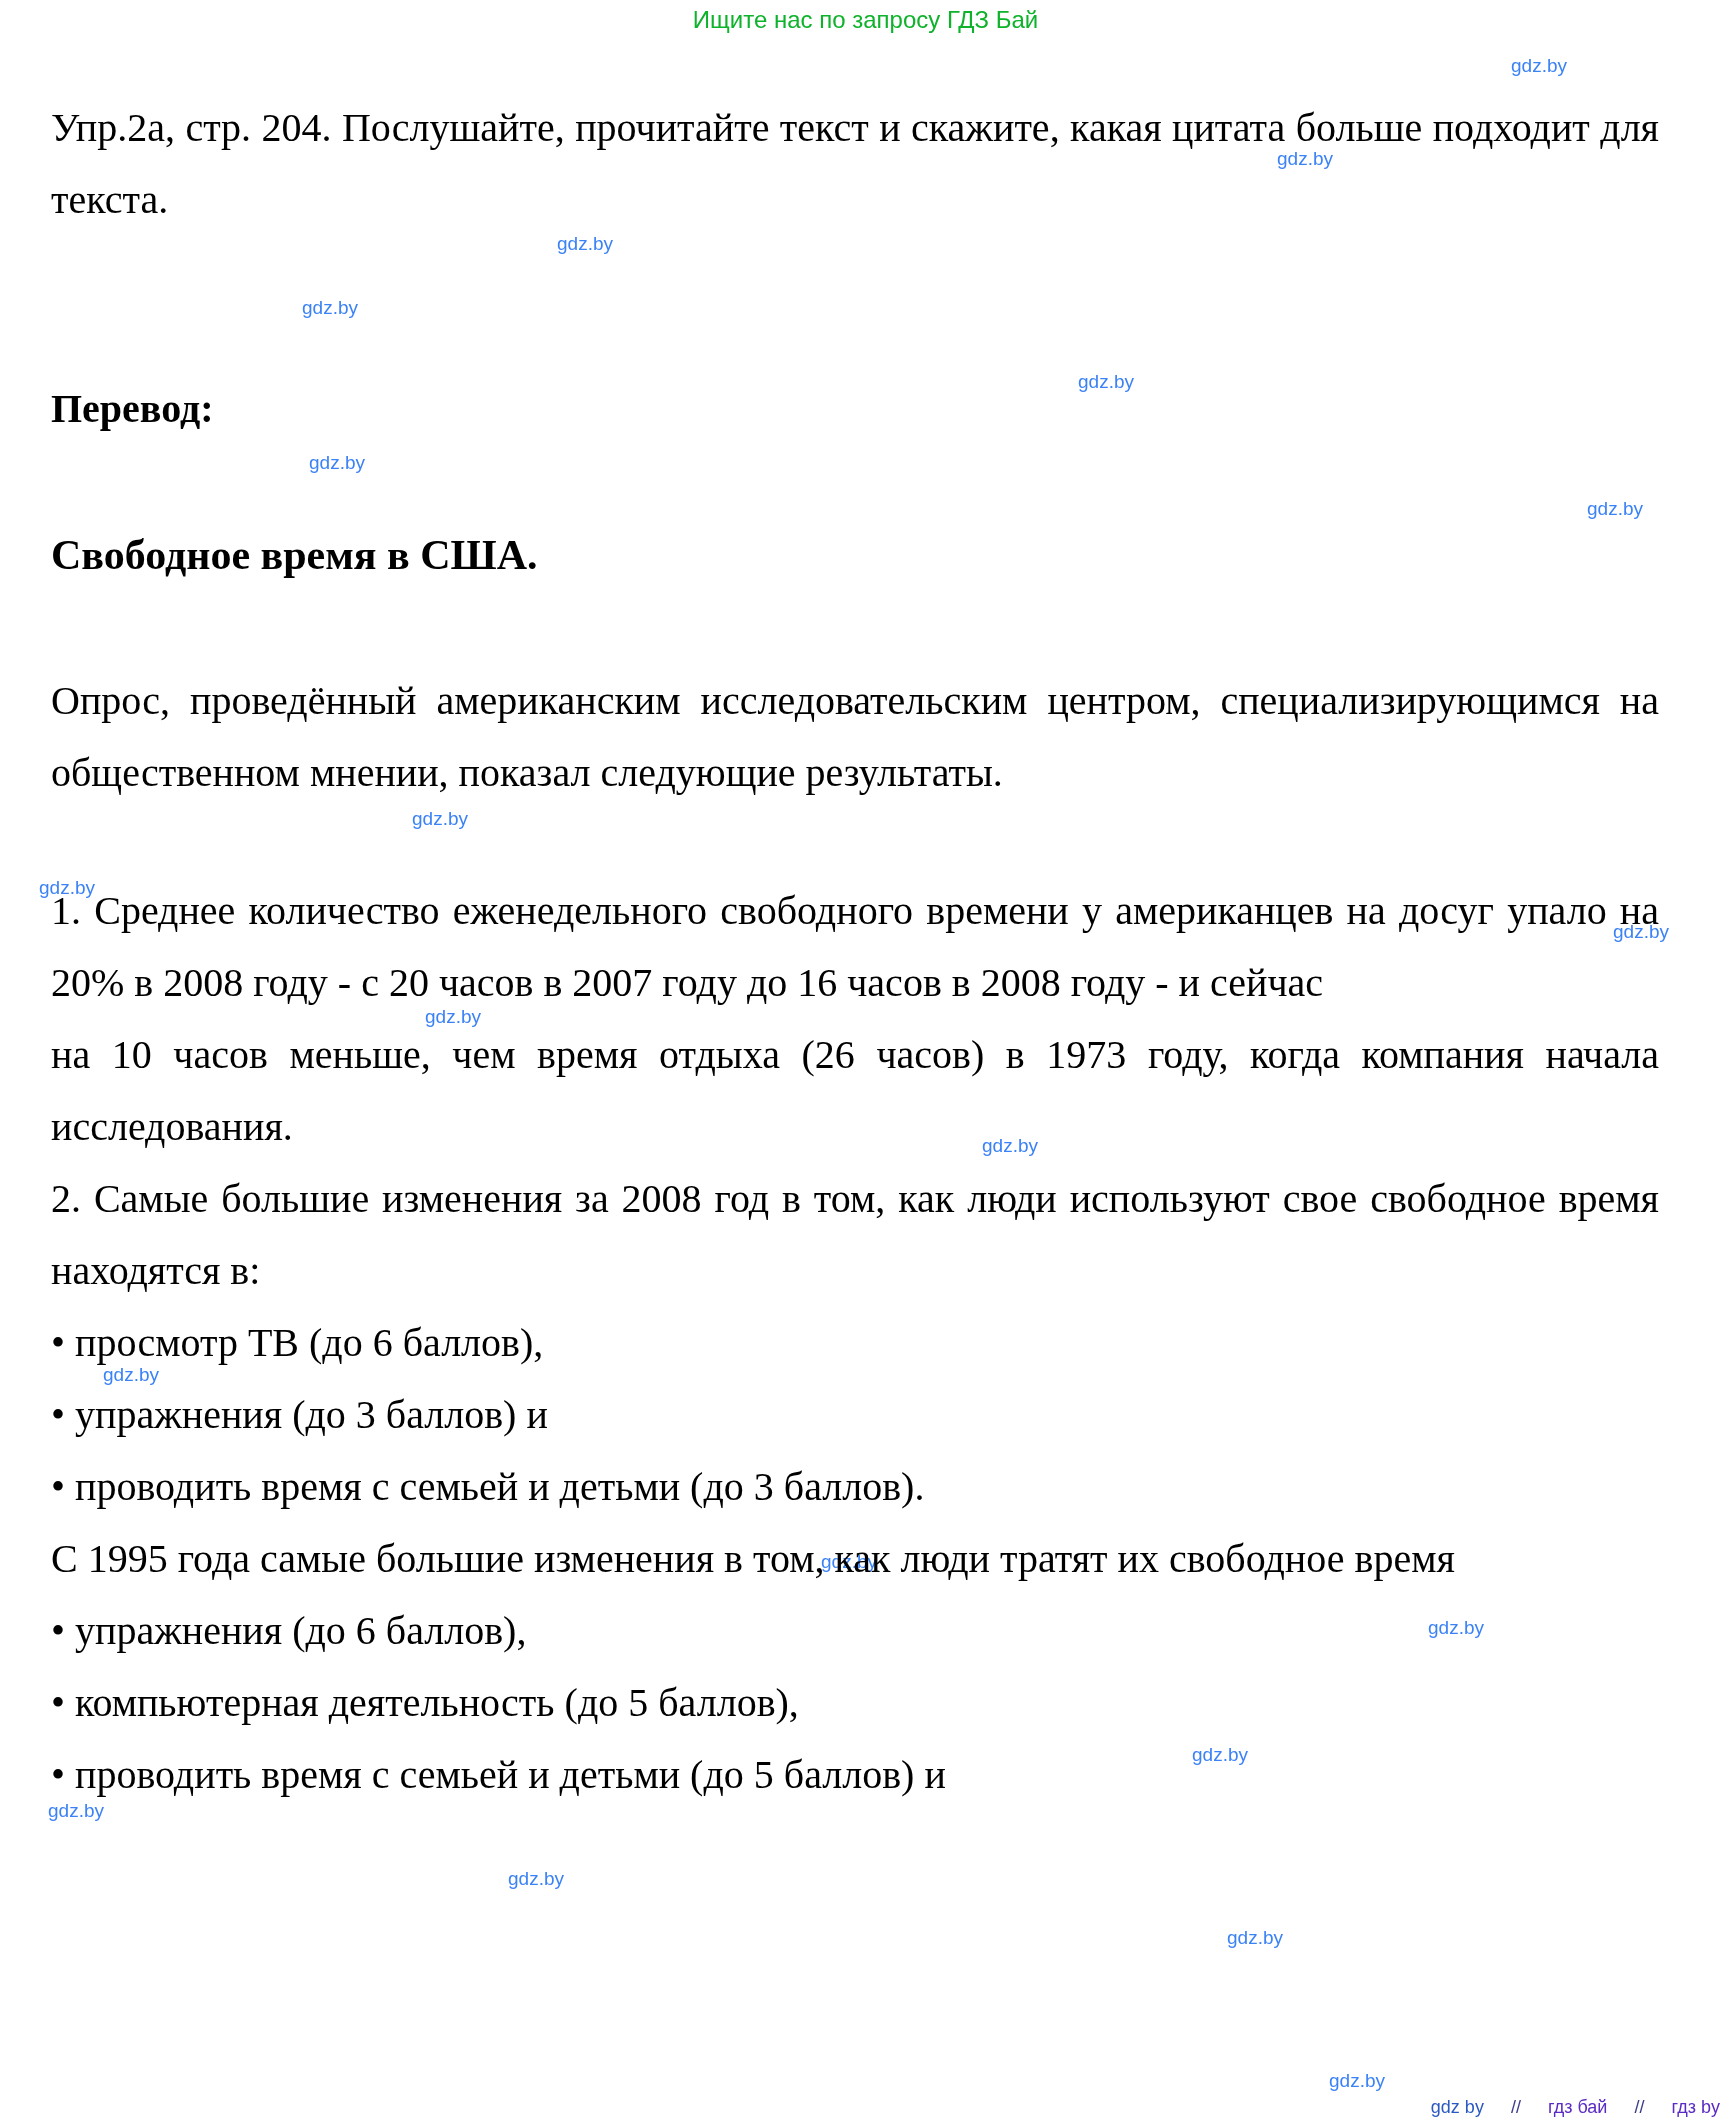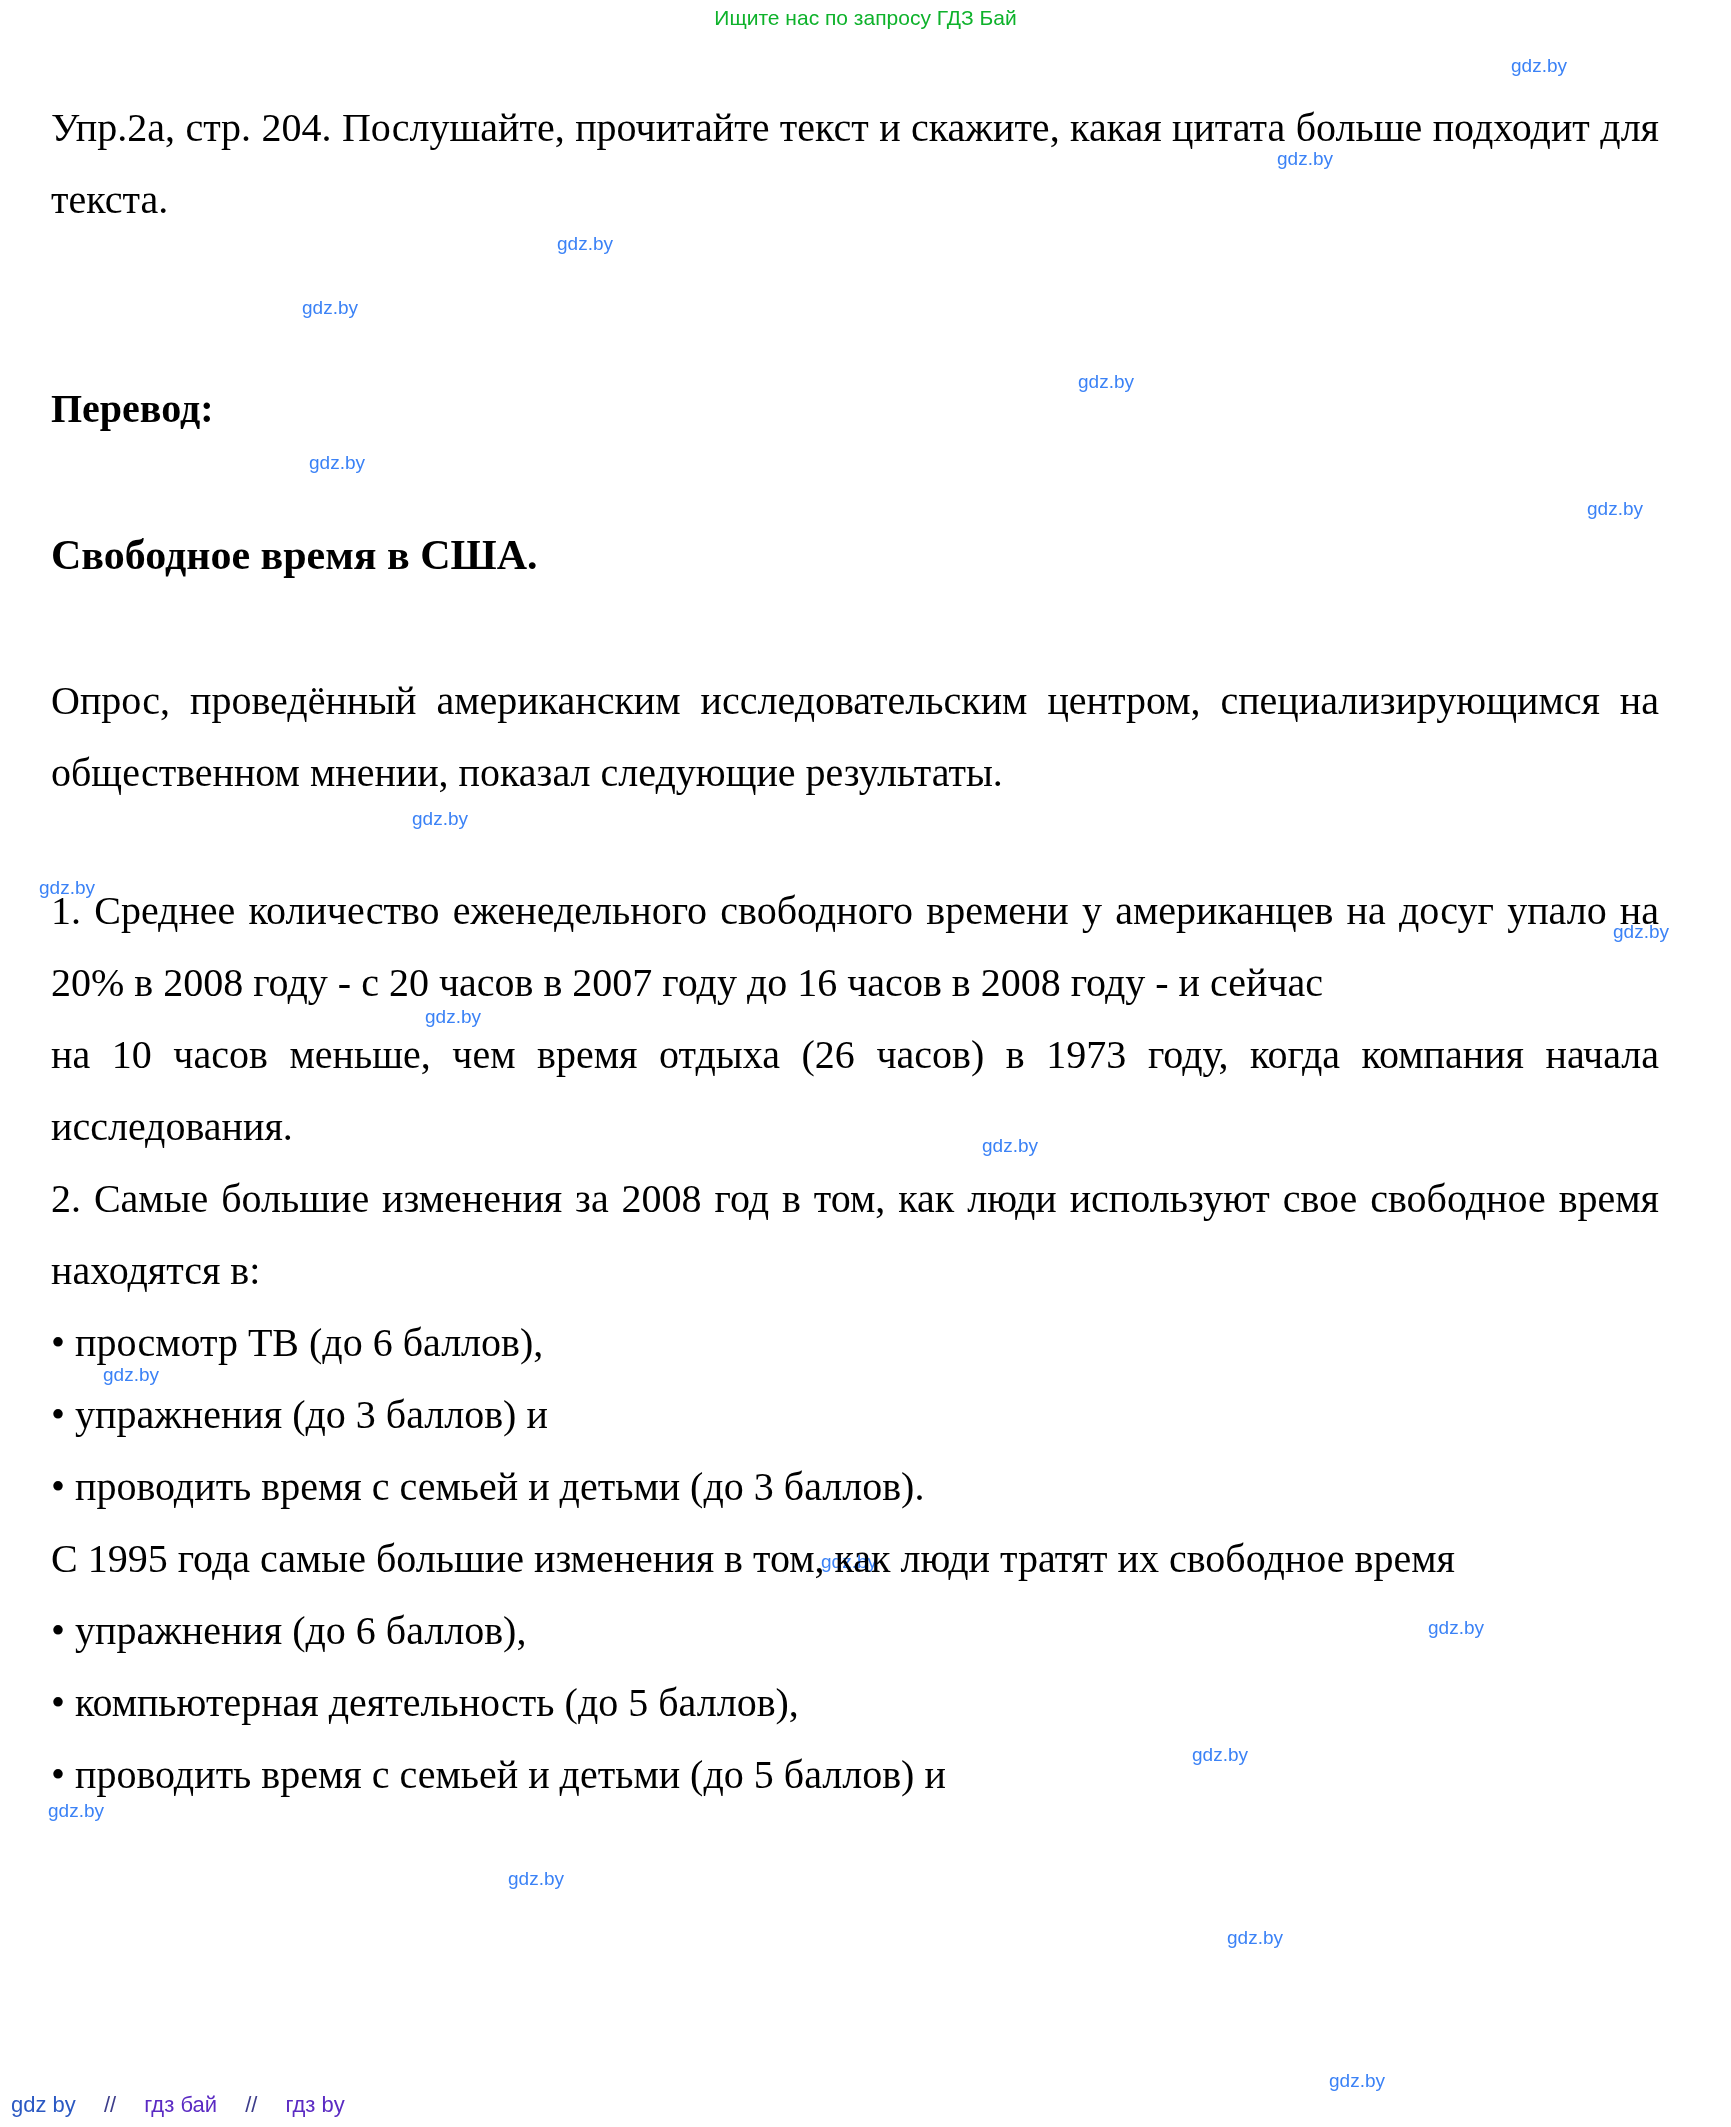--- a/index.html
+++ b/index.html
@@ -2,43 +2,43 @@
 <html style="font-size:14.8px"><head>
 <meta charset="utf-8">
 <style>
   html,body{margin:0;padding:0;}
   body{
     width:1731px;height:2127px;position:relative;background:#ffffff;
     font-family:"Liberation Serif", serif;color:#000;overflow:hidden;
   }
   .banner{
     position:absolute;top:5.5px;left:0;width:100%;text-align:center;
-    font-family:"Liberation Sans", sans-serif;font-size:21px;color:#0eb22b;
+    font-family:"Liberation Sans", sans-serif;font-size:24px;color:#0eb22b;
   }
   .content{
     position:absolute;top:92px;left:51px;right:72px;
     font-size:40px;line-height:72px;
   }
   .content p{margin:0;}
   p.justify{text-align:justify;}
   .gap-lg{margin-top:137px !important;}
   .gap-md{margin-top:74px !important;}
   .gap-sm{margin-top:66px !important;}
   .bold{font-weight:bold;}
   .doc-title{
     text-align:left;font-weight:bold;font-size:42px;margin:0;
   }
   .bullet-line{line-height:72px;}
   .watermark{
     position:absolute;font-family:"Liberation Sans", sans-serif;
     font-size:19px;color:#3b82f6;white-space:nowrap;
   }
   .footer{
-    position:absolute;bottom:9.2px;left:0;width:100%;text-align:left;
-    font-family:"Liberation Sans", sans-serif;font-size:22px;
+    position:absolute;bottom:9.2px;left:0;width:100%;text-align:right;
+    font-family:"Liberation Sans", sans-serif;font-size:18px;
   }
   .footer span{margin:0 11px;}
   .seg-blue{color:#2b59c3;}
   .seg-purple{color:#5b2bc3;}
   .seg-sep{color:#3c3c8a;}
 </style>
 </head>
 <body>
 
 <div class="banner">Ищите нас по запросу ГДЗ Бай</div>

